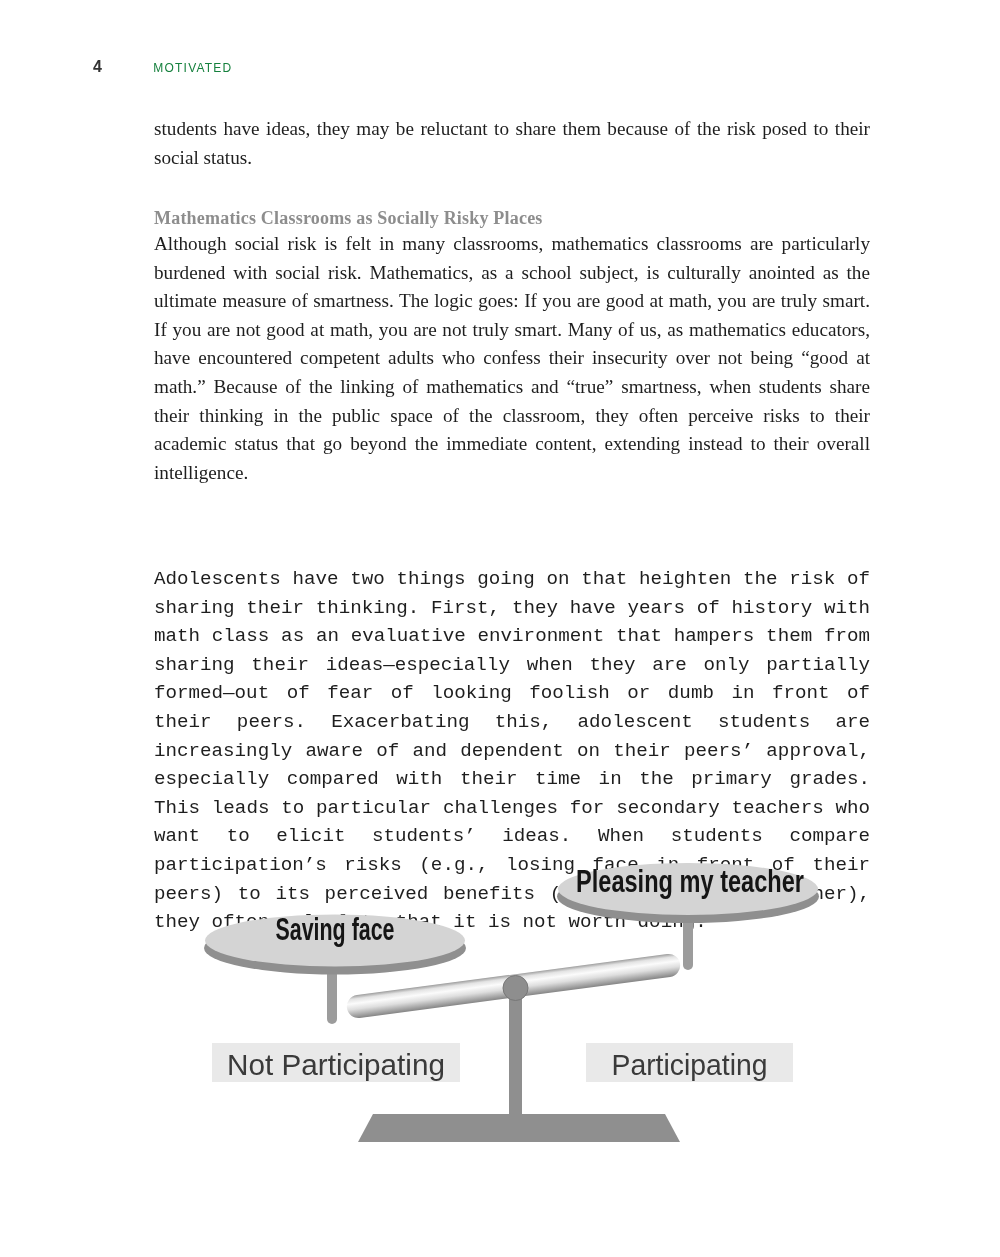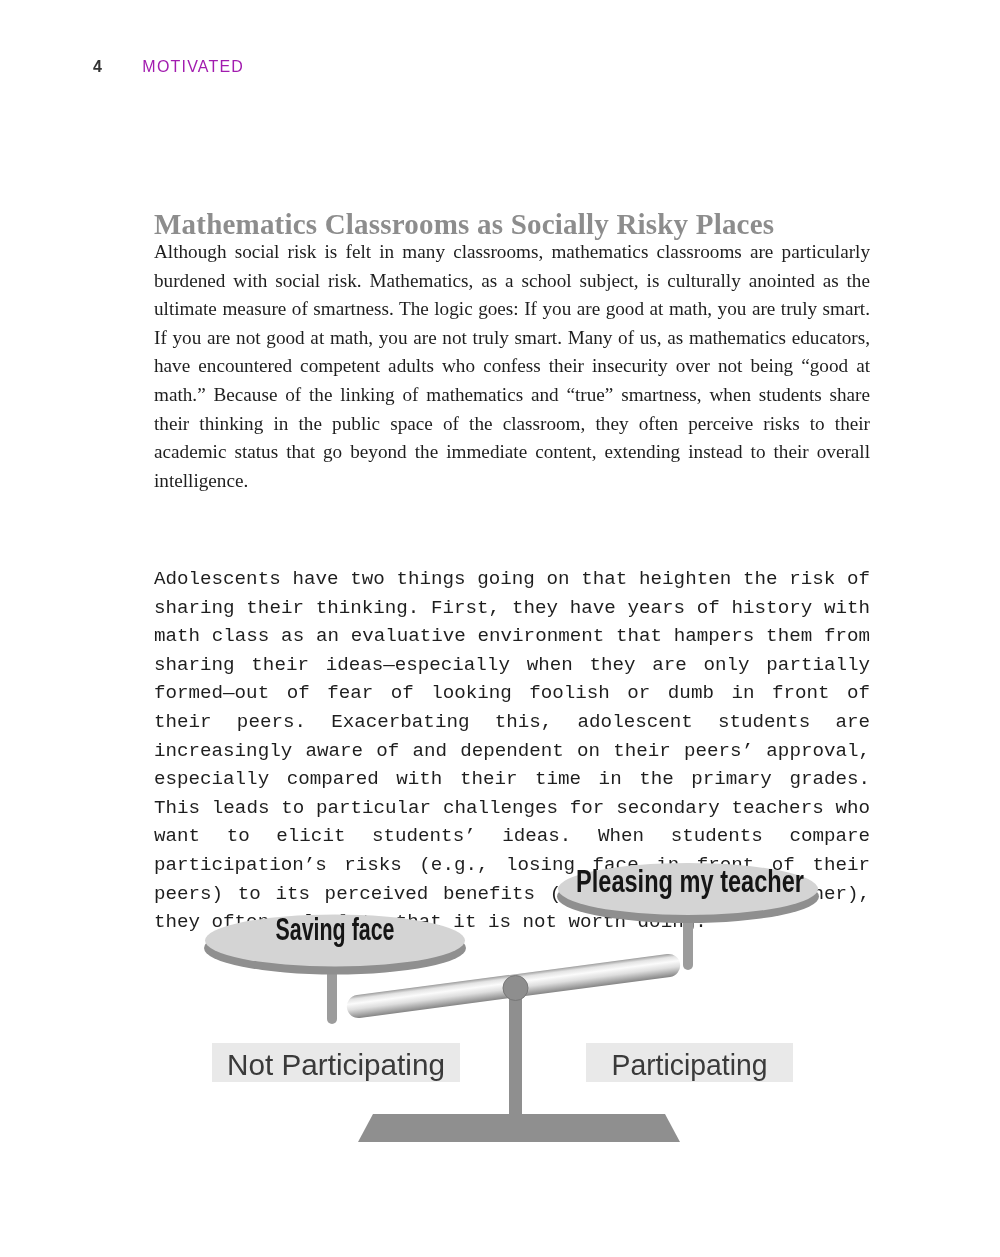--- a/index.html
+++ b/index.html
@@ -25,47 +25,47 @@
     color: #3c3c3c;
   }
   .page-number {
     display: inline-block;
     font-size: 16px;
     font-weight: bold;
     color: #333333;
   }
   .running-head {
     display: inline-block;
-    margin-left: 36px;
-    font-size: 16px;
+    margin-left: 47px;
+    font-size: 12px;
     letter-spacing: 1.2px;
-    color: #a21caf;
+    color: #15803d;
   }
   
   .body-text {
     position: absolute;
     left: 154px;
     width: 716px;
     margin: 0;
     font-size: 19.2px;
     line-height: 28.6px;
     color: #1e1e1e;
     text-align: justify;
   }
   .intro-para  { top: 115px; }
-  .para-1      { top: 238px; }
+  .para-1      { top: 230px; }
   .para-2      { top: 565px; font-family: Liberation Mono, monospace; }
   
   .section-heading {
     position: absolute;
     left: 154px;
     width: 716px;
     margin: 0;
     font-family: "Liberation Serif", serif;
-    font-size: 29px;
+    font-size: 18px;
     font-weight: bold;
     color: #8d8d8d;
     letter-spacing: 0.2px;
   }
   .heading-1 { top: 208px; }
   .heading-2 { top: 532px; }
   
   .scale-figure {
     position: absolute;
     top: 840px;
@@ -88,20 +88,21 @@
 </head>
 <body>
 
 <div class="page">
 
   <header class="page-header">
     <span class="page-number">4</span>
     <span class="running-head">MOTIVATED</span>
   </header>
 
+  <p class="body-text intro-para">students have ideas, they may be reluctant to share them because of the risk posed to their social status.</p>
 
   <h2 class="section-heading heading-1">Mathematics Classrooms as Socially Risky Places</h2>
   <p class="body-text para-1">Although social risk is felt in many classrooms, mathematics classrooms are particularly burdened with social risk. Mathematics, as a school subject, is culturally anointed as the ultimate measure of smartness. The logic goes: If you are good at math, you are truly smart. If you are not good at math, you are not truly smart. Many of us, as mathematics educators, have encountered competent adults who confess their insecurity over not being “good at math.” Because of the linking of mathematics and “true” smartness, when students share their thinking in the public space of the classroom, they often perceive risks to their academic status that go beyond the immediate content, extending instead to their overall intelligence.</p>
 
   <p class="body-text para-2">Adolescents have two things going on that heighten the risk of sharing their thinking. First, they have years of history with math class as an evaluative environment that hampers them from sharing their ideas—especially when they are only partially formed—out of fear of looking foolish or dumb in front of their peers. Exacerbating this, adolescent students are increasingly aware of and dependent on their peers’ approval, especially compared with their time in the primary grades. This leads to particular challenges for secondary teachers who want to elicit students’ ideas. When students compare participation’s risks (e.g., losing face in front of their peers) to its perceived benefits (e.g., pleasing a teacher), they often calculate that it is not worth doing.</p>
 
   <figure class="scale-figure">
     <svg width="1000" height="320" viewBox="0 0 1000 320" xmlns="http://www.w3.org/2000/svg">
       <defs>
         <linearGradient id="beamGrad" gradientUnits="userSpaceOnUse" x1="0" y1="134.5" x2="0" y2="157.5">

